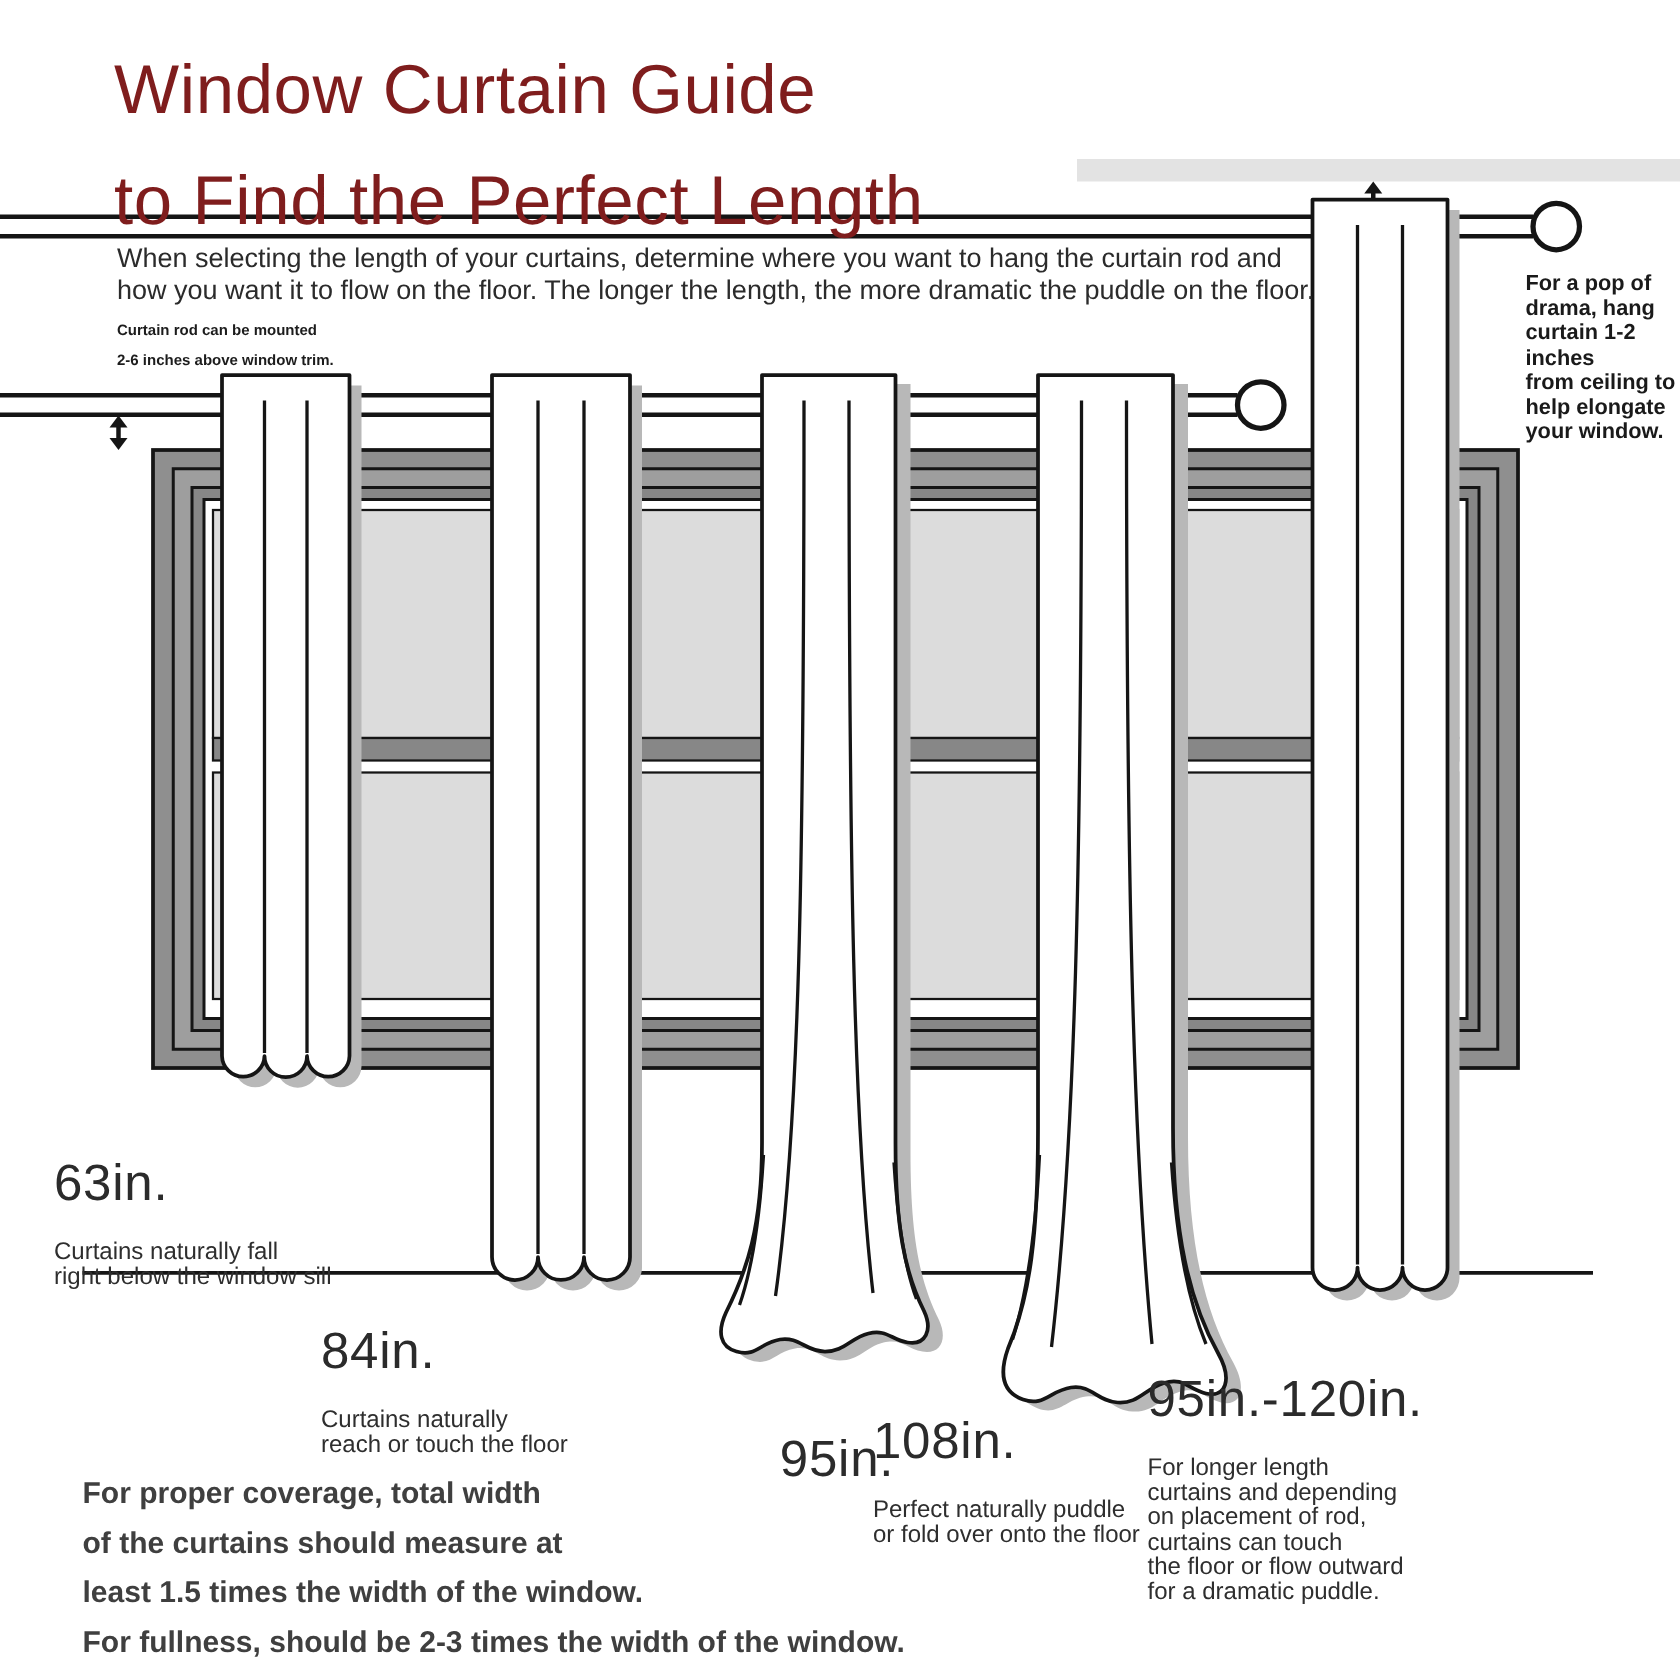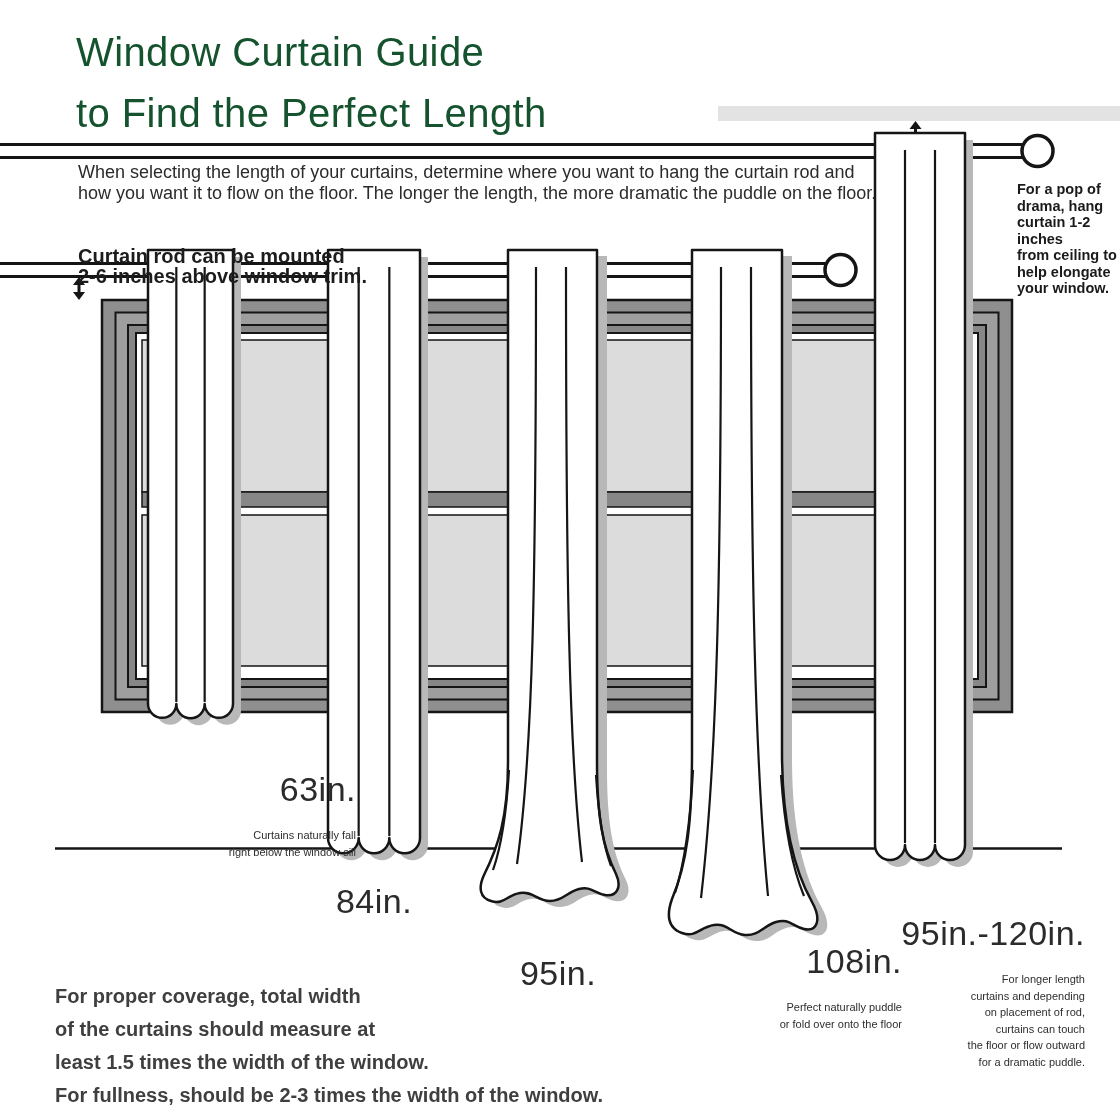--- a/index.html
+++ b/index.html
@@ -3,35 +3,35 @@
 <meta charset="utf-8">
 <style>
   html,body { margin:0; padding:0; background:#fff; }
   #stage {
     position:relative; width:1120px; height:1120px; overflow:hidden;
     background:#fff; font-family:"Liberation Sans", sans-serif;
   }
   #diagram { position:absolute; left:0; top:0; }
   .txt { position:absolute; white-space:pre-line; }
   .title {
-    left:76px; top:22px; font-size:40px; line-height:61px; font-weight:400;
-    color:#14532d; letter-spacing:0.4px;
+    left:76px; top:22px; font-size:46px; line-height:74px; font-weight:400;
+    color:#7f1d1d; letter-spacing:0.4px;
   }
   .intro {
     left:78px; top:162px; font-size:18px; line-height:21px; color:#2b2b2b;
   }
   .rod-note {
-    left:78px; top:211px; font-size:20px; line-height:20px; font-weight:bold; color:#1c1c1c;margin-top:35px;
+    left:78px; top:211px; font-size:10px; line-height:20px; font-weight:bold; color:#1c1c1c;
   }
   .ceiling-note {
     left:1017px; top:181px; font-size:14.5px; line-height:16.5px; font-weight:bold; color:#1a1a1a;
   }
-  .curtain-label { transform:translateX(-50%); text-align:right; }
+  .curtain-label { transform:translateX(-50%); text-align:left; }
   .len { font-size:34px; color:#2b2b2b; letter-spacing:0.5px; }
-  .desc { font-size:11px; line-height:16.5px; color:#2e2e2e; width:320px; }
+  .desc { font-size:16px; line-height:16.5px; color:#2e2e2e; width:320px; }
   .footer-note {
     left:55px; top:980px; font-size:20px; line-height:33px; font-weight:bold; color:#3f3f3f;
   }
 </style>
 </head>
 <body>
 
 <div id="stage">
 
   <svg id="diagram" width="1120" height="1120" viewBox="0 0 1120 1120">
@@ -138,20 +138,22 @@
 your window.</div>
 
   <div class="txt curtain-label" style="left:196px; top:752px;">
     <div class="len">63in.</div>
     <div class="desc">Curtains naturally fall
 right below the window sill</div>
   </div>
 
   <div class="txt curtain-label" style="left:374px; top:864px;">
     <div class="len">84in.</div>
+    <div class="desc">Curtains naturally
+reach or touch the floor</div>
   </div>
 
   <div class="txt curtain-label" style="left:558px; top:936px;">
     <div class="len">95in.</div>
   </div>
 
   <div class="txt curtain-label" style="left:742px; top:924px;">
     <div class="len">108in.</div>
     <div class="desc">Perfect naturally puddle
 or fold over onto the floor</div>

